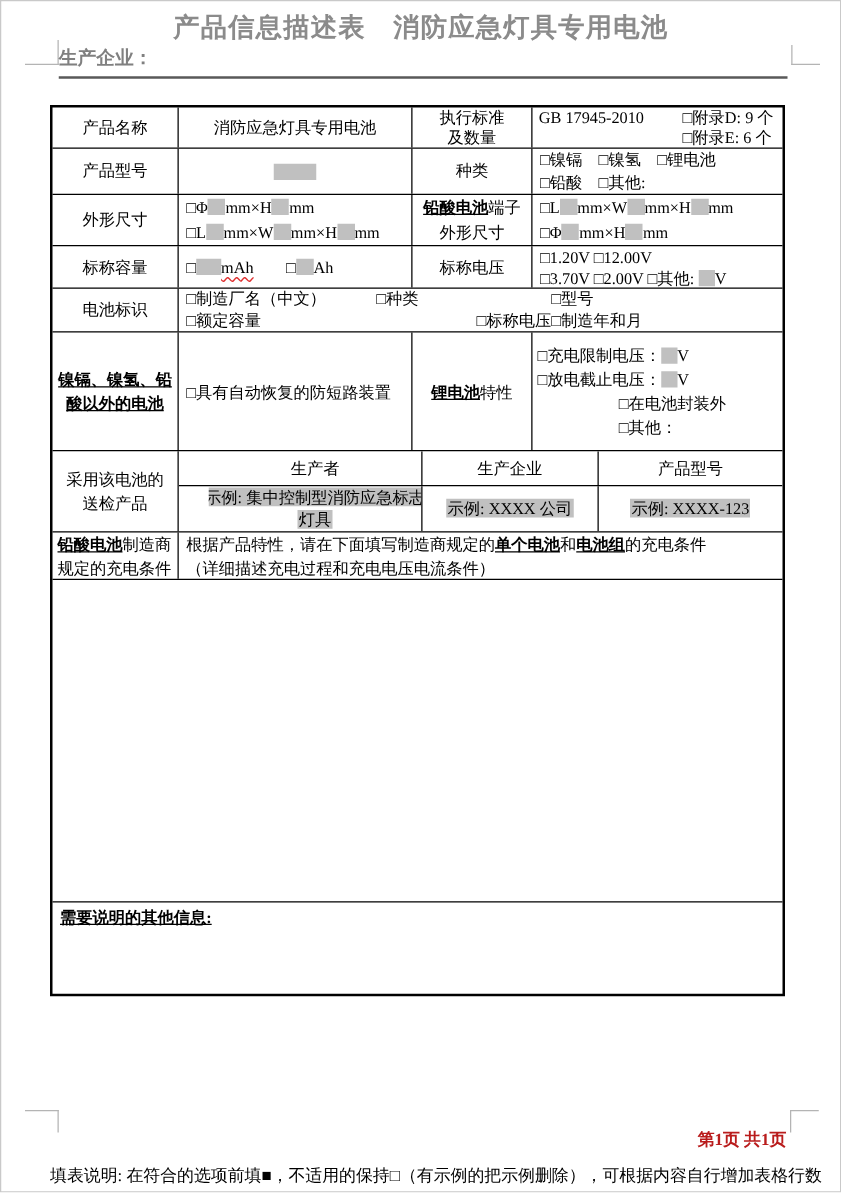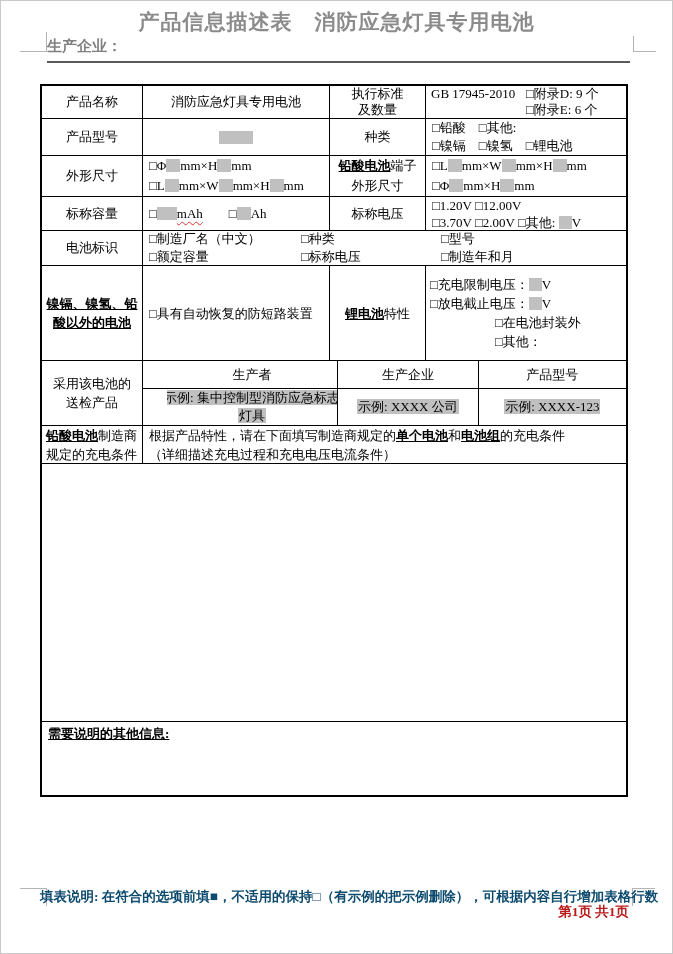--- a/index.html
+++ b/index.html
@@ -26,28 +26,28 @@
   .line{line-height:19px;white-space:nowrap;}
   .lh16 .line{line-height:16px;}
   .lh17 .line{line-height:17px;}
   .lh18 .line{line-height:18px;}
   .lh20 .line{line-height:20px;}
   .bold{font-weight:bold;text-decoration:underline;}
   .hl{background:#c0c0c0;padding:0 1px;}
   .wavy{text-decoration:underline wavy #e03030 1px;text-underline-offset:3px;}
   .gbox{display:inline-block;height:13px;background:#c0c0c0;vertical-align:-2px;}
   .spacer{display:inline-block;}
-  .gbrow{display:flex;padding-left:5px;align-items:flex-start;}
+  .gbrow{display:flex;padding-left:5px;align-items:flex-start;gap:20px;}
   .gbval{width:95px;line-height:16px;}
   .r7right{width:484px;display:flex;flex-direction:column;}
   .subrow{display:flex;}
   .subrow + .subrow{border-top:1px solid #000;}
   .s1{width:179px;margin-left:24px;}.s2{width:148px;text-align:center;}.s3{width:156px;}
   .toptext{justify-content:flex-start;padding:2px 6px;}
-  .foot1{position:absolute;left:40px;top:888px;width:614px;font-size:13.5px;font-weight:bold;color:#0c4a6e;white-space:nowrap;}
+  .foot1{position:absolute;left:40px;top:932px;width:614px;font-size:13.5px;font-weight:normal;color:#000000;white-space:nowrap;}
   .foot2{position:absolute;left:40px;top:903px;width:589px;text-align:right;font-size:13.5px;font-weight:bold;color:#b91c1c;}
 </style>
 </head>
 <body>
 
 <div class="frame"></div>
 
 <div class="mark tl"></div>
 <div class="mark tr"></div>
 <div class="mark bl"></div>
@@ -79,22 +79,22 @@
     </div>
   </div>
 
   <div class="row" style="height:37px">
     <div class="cell c1 center">产品型号</div>
     <div class="cell c2 center">
       <div class="line"><span class="gbox" style="width: 34px;"></span></div>
     </div>
     <div class="cell c3 center">种类</div>
     <div class="cell c4 padl lh18">
+      <div class="line"><span class="">□镍镉　□镍氢　□锂电池</span></div>
       <div class="line"><span class="">□铅酸　□其他:</span></div>
-      <div class="line"><span class="">□镍镉　□镍氢　□锂电池</span></div>
     </div>
   </div>
 
   <div class="row lh20" style="height:41px">
     <div class="cell c1 center">外形尺寸</div>
     <div class="cell c2 padl">
       <div class="line"><span class="">□Φ</span><span class="gbox" style="width: 14px;"></span><span class="">mm×H</span><span class="gbox" style="width: 14px;"></span><span class="">mm</span></div>
       <div class="line"><span class="">□L</span><span class="gbox" style="width: 14px;"></span><span class="">mm×W</span><span class="gbox" style="width: 14px;"></span><span class="">mm×H</span><span class="gbox" style="width: 14px;"></span><span class="">mm</span></div>
     </div>
     <div class="cell c3 center">
@@ -116,21 +116,21 @@
     <div class="cell c4 padl">
       <div class="line"><span class="">□1.20V □12.00V</span></div>
       <div class="line"><span class="">□3.70V □2.00V □其他: </span><span class="gbox" style="width: 13px;"></span><span class="">V</span></div>
     </div>
   </div>
 
   <div class="row lh18" style="height:35px">
     <div class="cell c1 center">电池标识</div>
     <div class="cell padl" style="width:484px">
       <div class="line"><span class="" style="display: inline-block; width: 152px;">□制造厂名（中文）</span><span class="" style="display: inline-block; width: 140px;">□种类</span><span class="">□型号</span></div>
-      <div class="line"><span class="" style="display: inline-block; width: 152px;">□额定容量</span><span class="" style="display: inline-block; width: 140px;">□标称电压</span><span class="">□制造年和月</span></div>
+      <div class="line"><span class="" style="display: inline-block; width: 152px;">□额定容量</span><span class="" style="display: inline-block; width: 140px; text-align: right;">□标称电压</span><span class="">□制造年和月</span></div>
     </div>
   </div>
 
   <div class="row" style="height:95px">
     <div class="cell c1 center bold">
       <div class="line">镍镉、镍氢、铅</div>
       <div class="line">酸以外的电池</div>
     </div>
     <div class="cell c2 padl">
       <div class="line"><span class="">□具有自动恢复的防短路装置</span></div>

